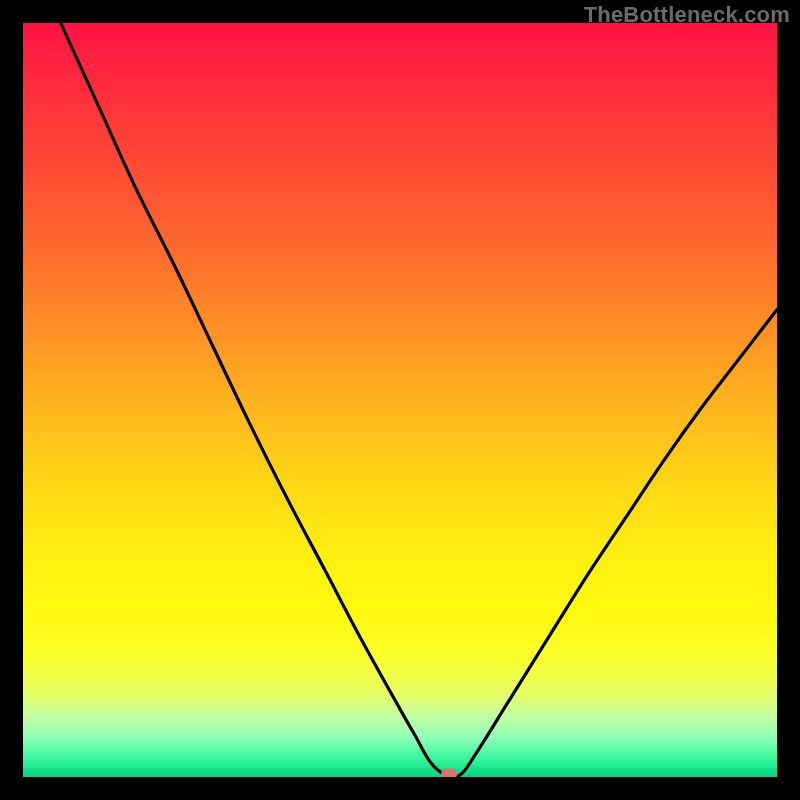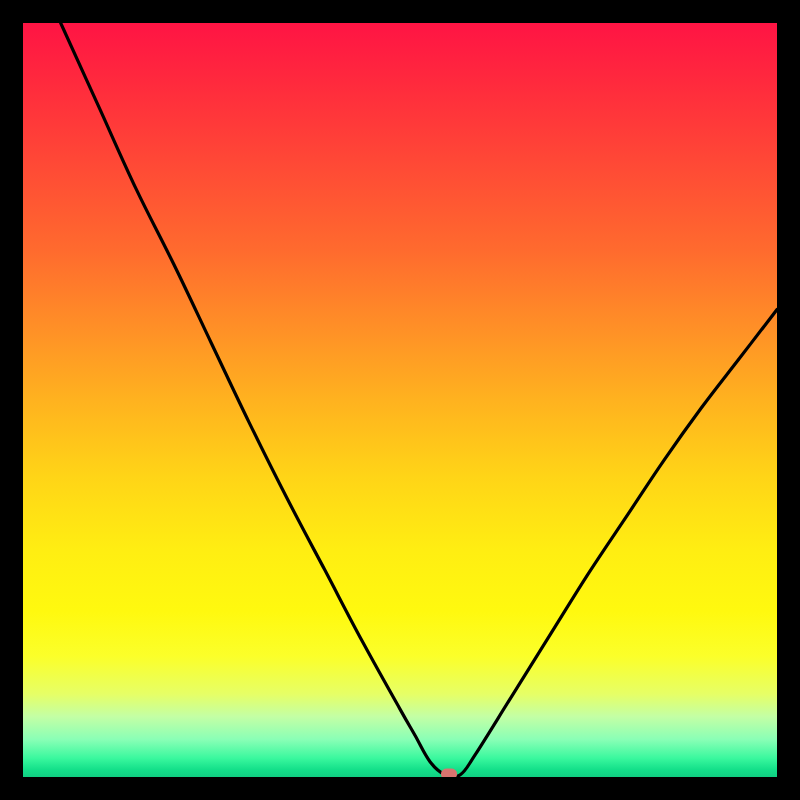--- a/index.html
+++ b/index.html
@@ -77,20 +77,21 @@
     background: #d9736f;
     border-radius: 6px / 5px;
     z-index: 12;
     transform: translate(-50%, -50%);
   }
 </style>
 </head>
 <body>
 
 <div class="frame">
+  <div class="watermark">TheBottleneck.com</div>
 
   <div class="plot-area">
     <div class="gradient"></div>
 
     <svg class="curve" viewBox="0 0 754 754" preserveAspectRatio="none">
       <path fill="none" stroke="#000000" stroke-width="3.2" stroke-linecap="round" d="M 37.7 0.0 C 44.5 14.9, 61.8 53.1, 75.4 82.9 C 89.0 112.8, 99.5 137.4, 113.1 165.9 C 126.7 194.4, 137.2 213.5, 150.8 241.3 C 164.4 269.1, 174.9 291.9, 188.5 320.5 C 202.1 349.0, 212.6 371.8, 226.2 399.6 C 239.8 427.4, 250.3 448.6, 263.9 475.0 C 277.5 501.5, 288.0 520.9, 301.6 546.6 C 315.2 572.4, 325.7 593.2, 339.3 618.3 C 352.9 643.4, 367.5 669.2, 377.0 686.1 C 386.5 703.1, 386.7 703.0, 392.1 712.5 C 397.5 722.0, 401.7 731.9, 407.2 738.9 C 412.6 746.0, 416.8 749.4, 422.2 751.7 C 427.7 754.0, 431.9 755.4, 437.3 751.7 C 442.7 748.1, 442.9 745.9, 452.4 731.4 C 461.9 716.9, 476.5 692.8, 490.1 671.1 C 503.7 649.3, 514.2 632.5, 527.8 610.7 C 541.4 589.0, 551.9 571.5, 565.5 550.4 C 579.1 529.4, 589.6 514.2, 603.2 493.9 C 616.8 473.5, 627.3 457.0, 640.9 437.3 C 654.5 417.6, 665.0 402.9, 678.6 384.5 C 692.2 366.2, 702.7 353.2, 716.3 335.5 C 729.9 317.9, 747.2 295.3, 754.0 286.5"></path>
     </svg>
 
     <div class="marker" style="left: 426.01px; top: 750.984px; background: rgb(217, 115, 111);"></div>
   </div>

